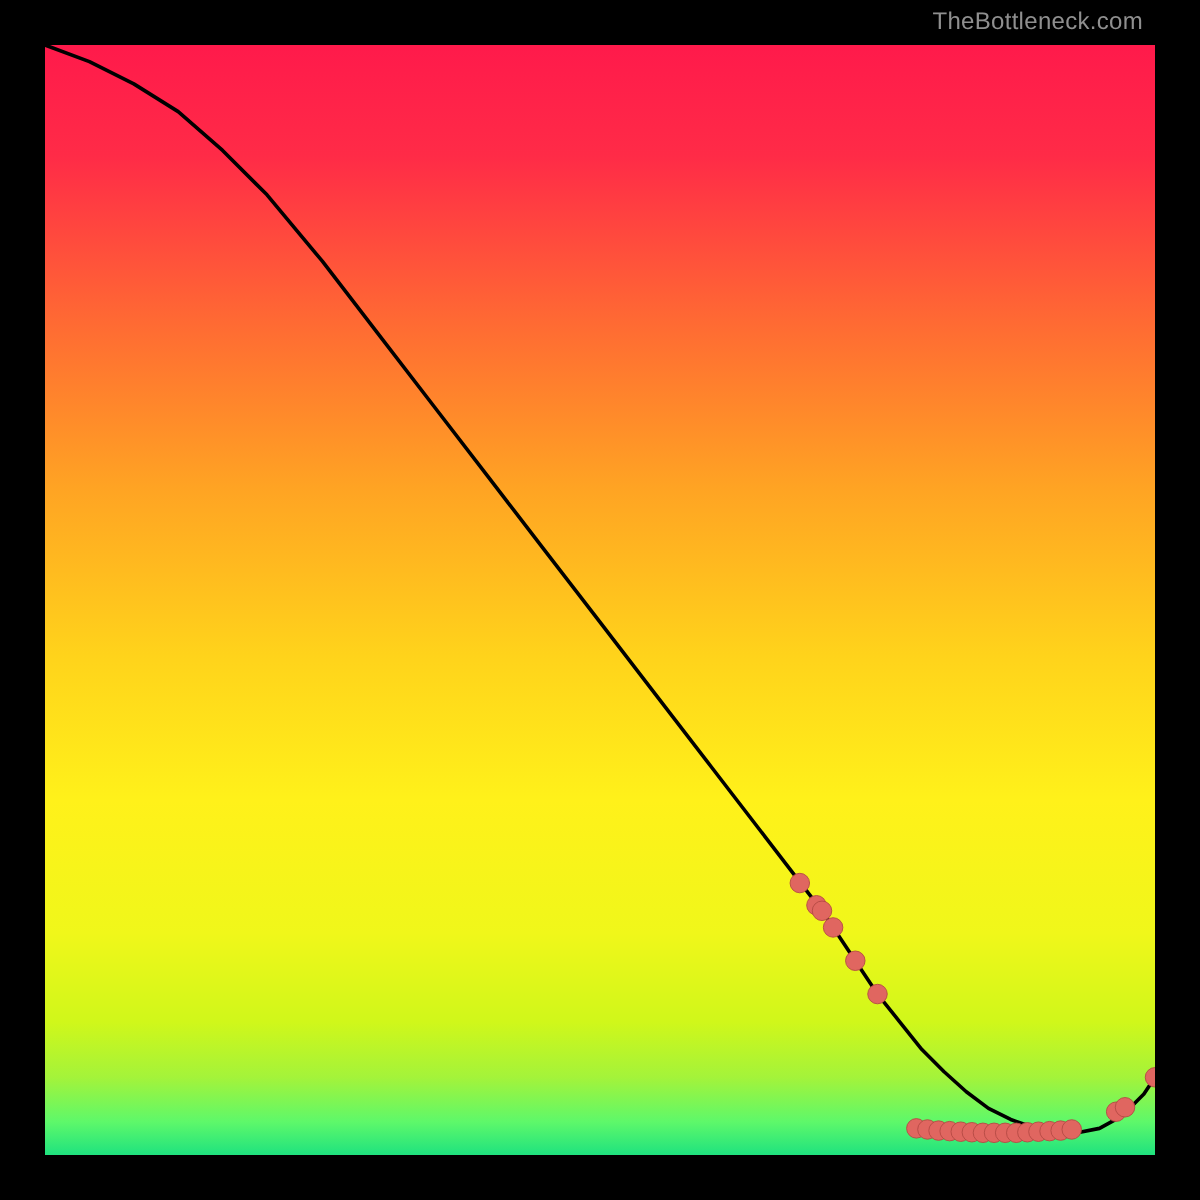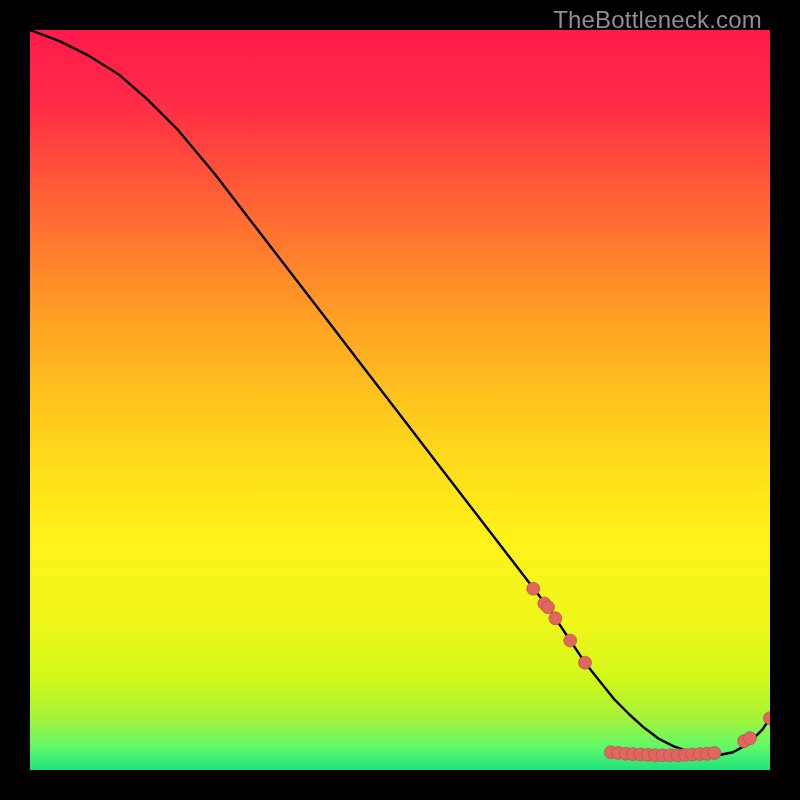--- a/index.html
+++ b/index.html
@@ -20,21 +20,21 @@
     left: 30px;
     top: 30px;
     width: 740px;
     height: 740px;
   }
   .watermark {
     position: absolute;
     top: 6px;
     right: 38px;
     font-family: Arial, Helvetica, sans-serif;
-    font-size: 24px;
+    font-size: 16px;
     color: #8f8f8f;
     letter-spacing: 0.2px;
     font-weight: 400;
   }
 </style>
 </head>
 <body>
 
 <div class="chart-wrap">
   <div class="watermark">TheBottleneck.com</div>

